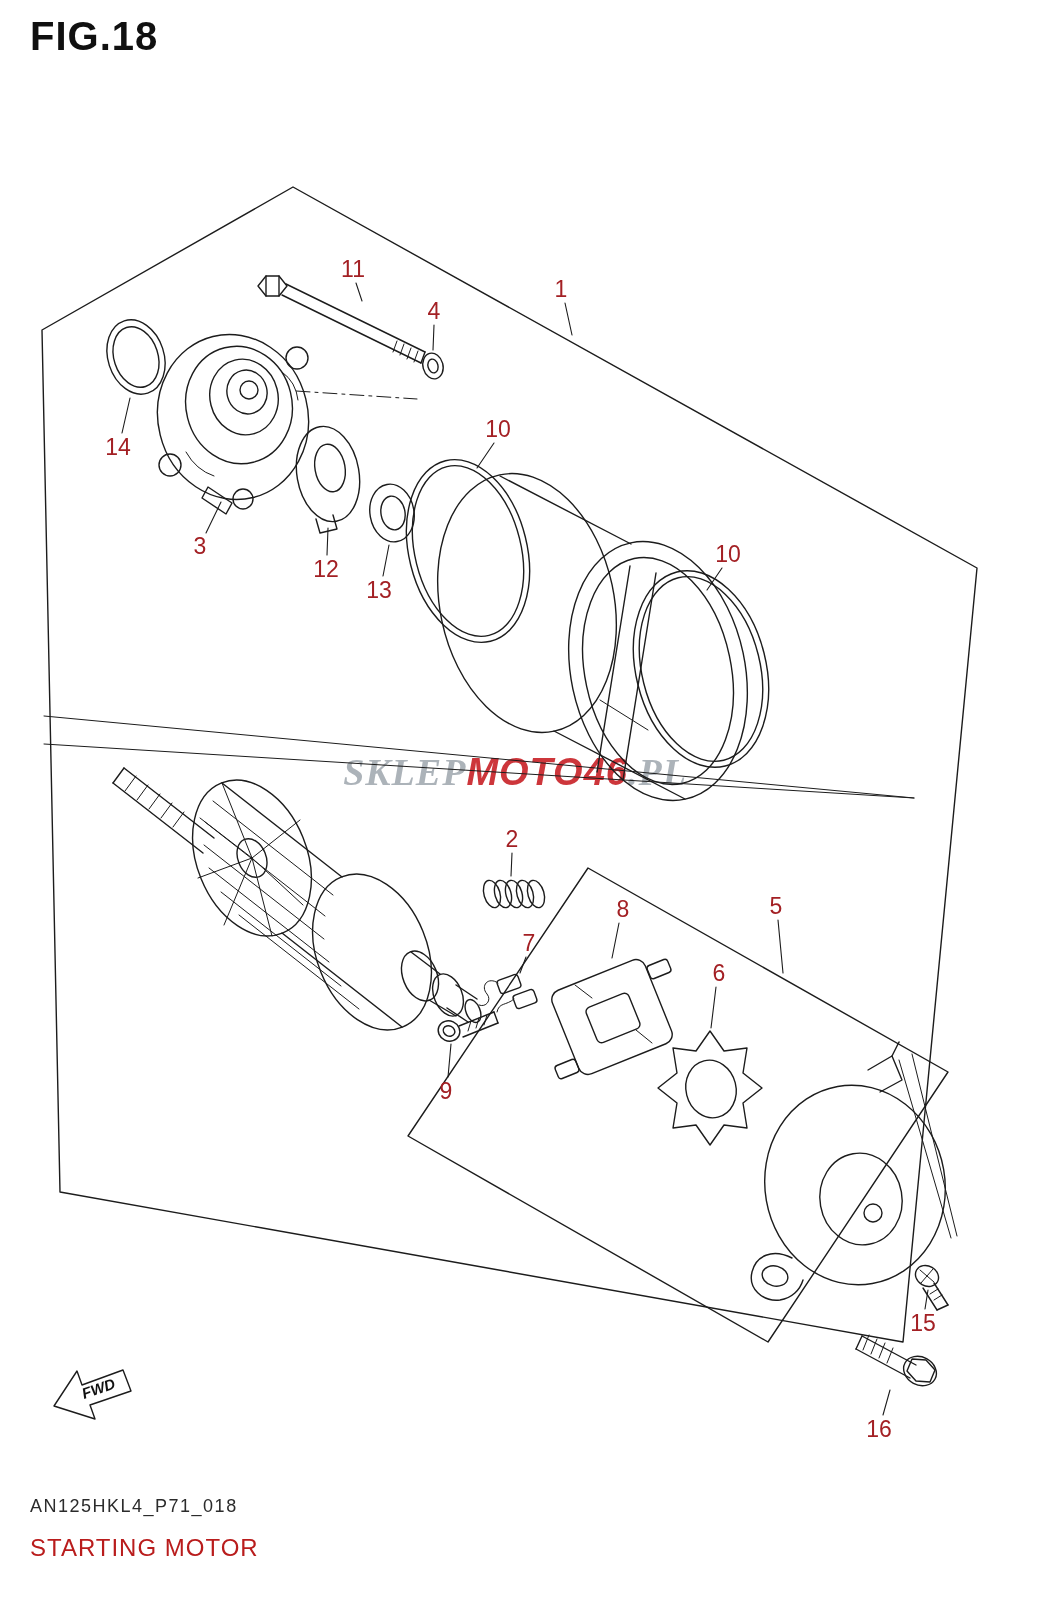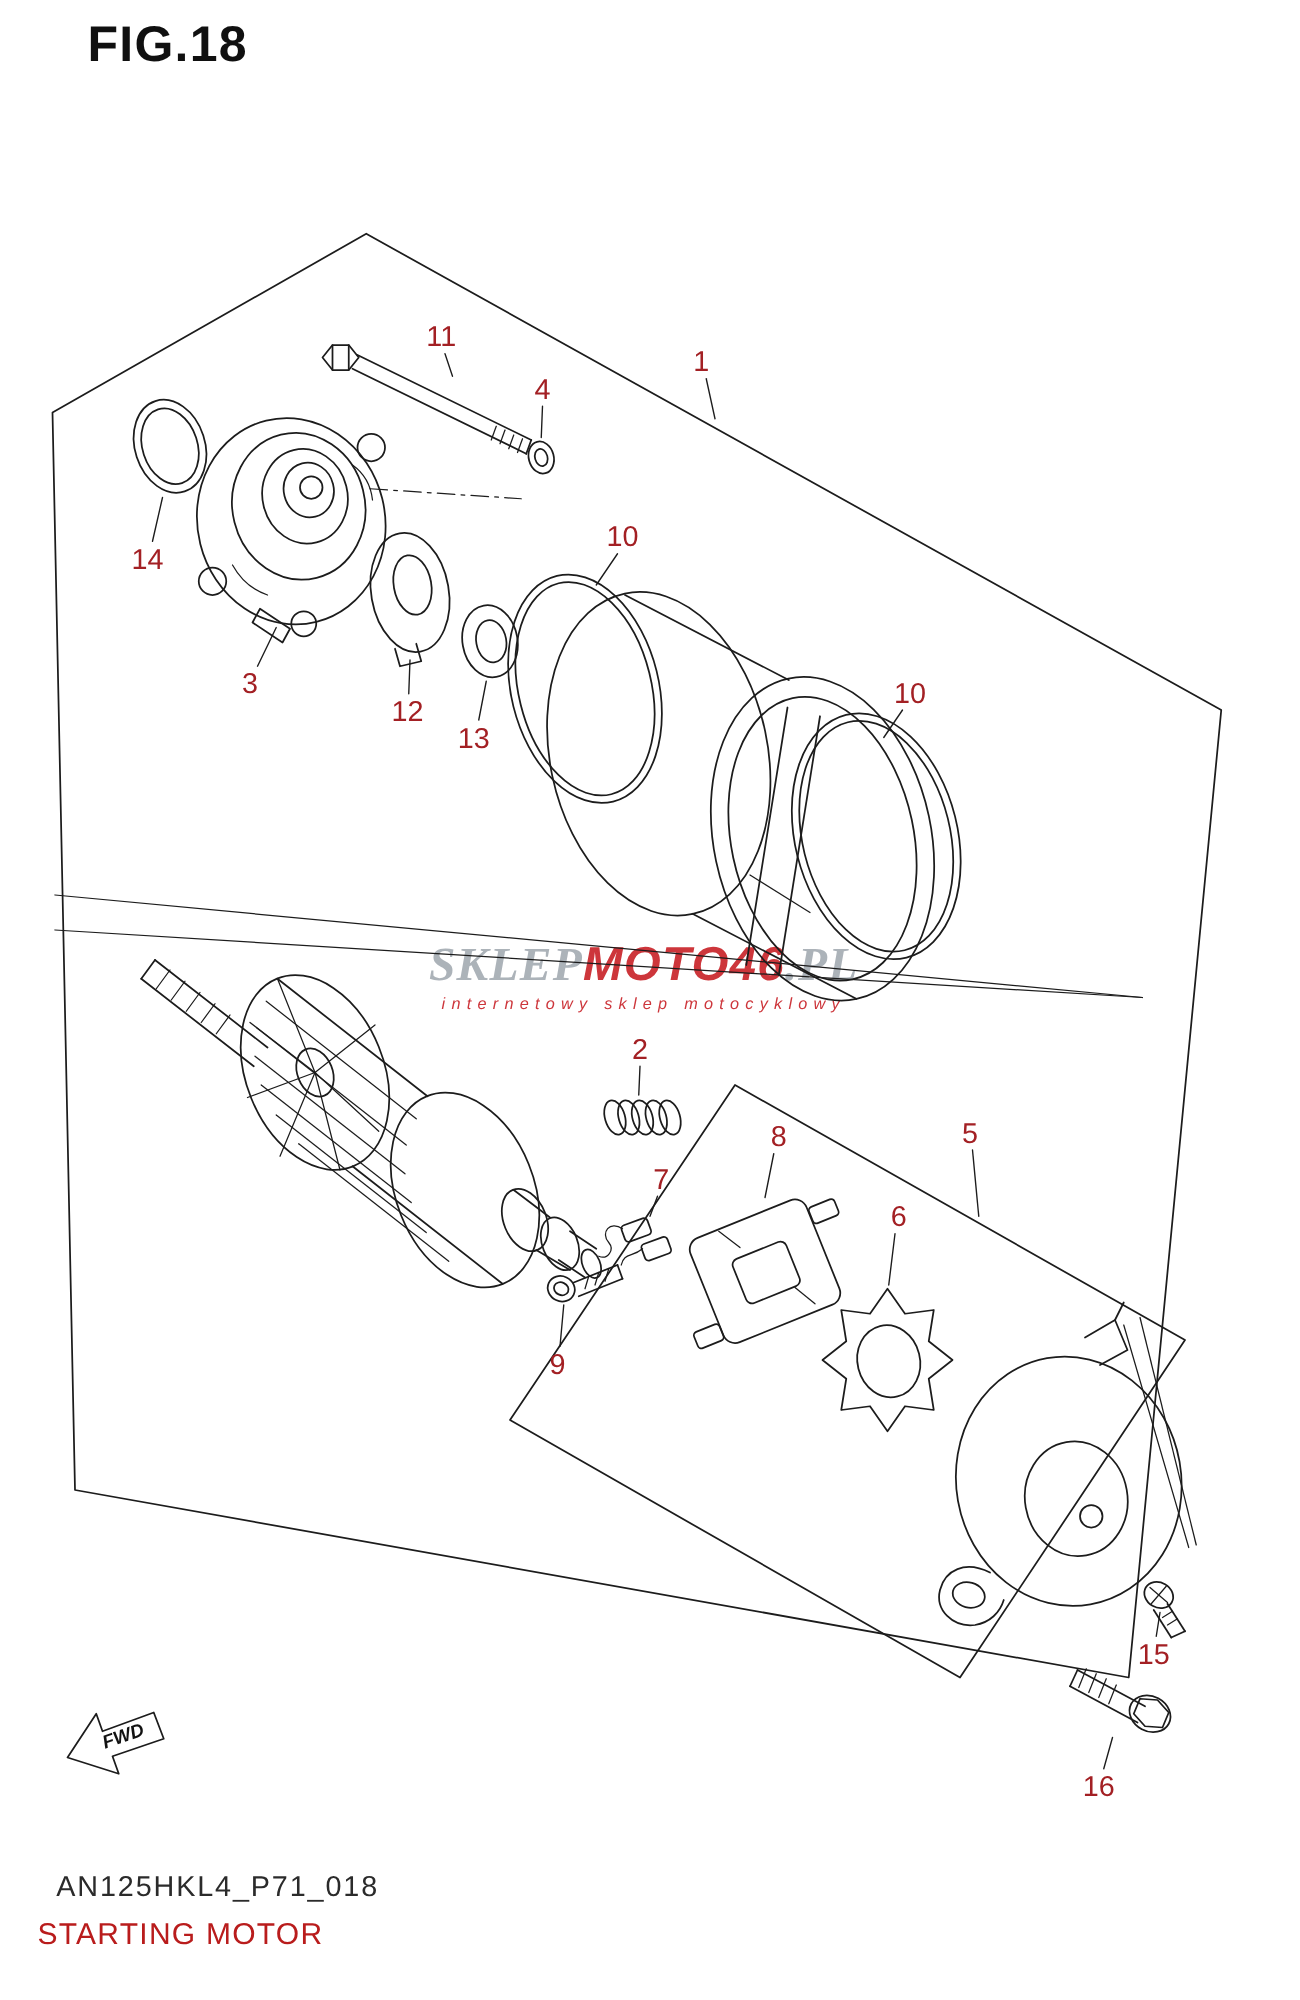--- a/index.html
+++ b/index.html
@@ -2,21 +2,21 @@
 <html style="--callout: #a32024; --wm-red: #c9252b; --wm-gray: #a6adb4;"><head>
 <meta charset="utf-8">
 <style>
   html,body { margin:0; padding:0; background:#fff; }
   .page {
     position:relative; width:1040px; height:1600px; background:#ffffff;
     font-family:"Liberation Sans", sans-serif; overflow:hidden;
   }
   .fig-label {
     position:absolute; left:30px; top:14px;
-    font-size:40px; font-weight:800; letter-spacing:1px; color:#101010;margin-left:40px;
+    font-size:40px; font-weight:800; letter-spacing:1px; color:#101010;
   }
   .watermark {
     position:absolute; left:280px; top:750px; width:470px; text-align:center;
     opacity:.92; pointer-events:none; z-index:1;
   }
   .watermark .line1 {
     font-size:38px; font-weight:bold; font-style:italic; letter-spacing:1px; white-space:nowrap;
   }
   .wm-gray { color:var(--wm-gray,#a6adb4);font-family:Liberation Serif, serif; }
   .wm-red  { color:var(--wm-red,#c9252b); }
@@ -33,38 +33,37 @@
   svg.diagram .thin  { stroke-width:1; }
   svg.diagram .leader{ stroke-width:1.1; }
   svg.diagram text { stroke:none; }
   .callout {
     font-family:"Liberation Sans", sans-serif; font-size:23px;
     fill:var(--callout,#a32024);
   }
   .fwd-arrow-shape { fill:#ffffff; stroke:#111; stroke-width:2; }
   .fwd-text { fill:#111; font:italic bold 15px "Liberation Sans", sans-serif; }
   .footer-code {
-    position:absolute; left:45px; top:1496px; z-index:3;
-    font-size:23px; color:#2b2b2b; letter-spacing:1.5px;
+    position:absolute; left:30px; top:1496px; z-index:3;
+    font-size:18px; color:#2b2b2b; letter-spacing:1.5px;
   }
   .footer-title {
     position:absolute; left:30px; top:1534px; z-index:3;
     font-size:24px; color:#b91c1c; letter-spacing:1px;
   }
 </style>
 </head>
 <body>
 
 <div class="page">
 
   <div class="fig-label">FIG.18</div>
 
   <div class="watermark">
     <div class="line1"><span class="wm-gray">SKLEP</span><span class="wm-red">MOTO46</span><span class="wm-gray">.PL</span></div>
-    <div class="line2">internetowy sklep motocyklowy</div>
   </div>
 
   <svg id="diagram" class="diagram" width="1040" height="1600" viewBox="0 0 1040 1600">
 
     <g>
       <polygon points="293,187 977,568 903,1342 60,1192 42,330" stroke-width="1.6"></polygon>
     </g>
 
     <g>
       <line class="thin" x1="44" y1="716" x2="914" y2="798"></line>

